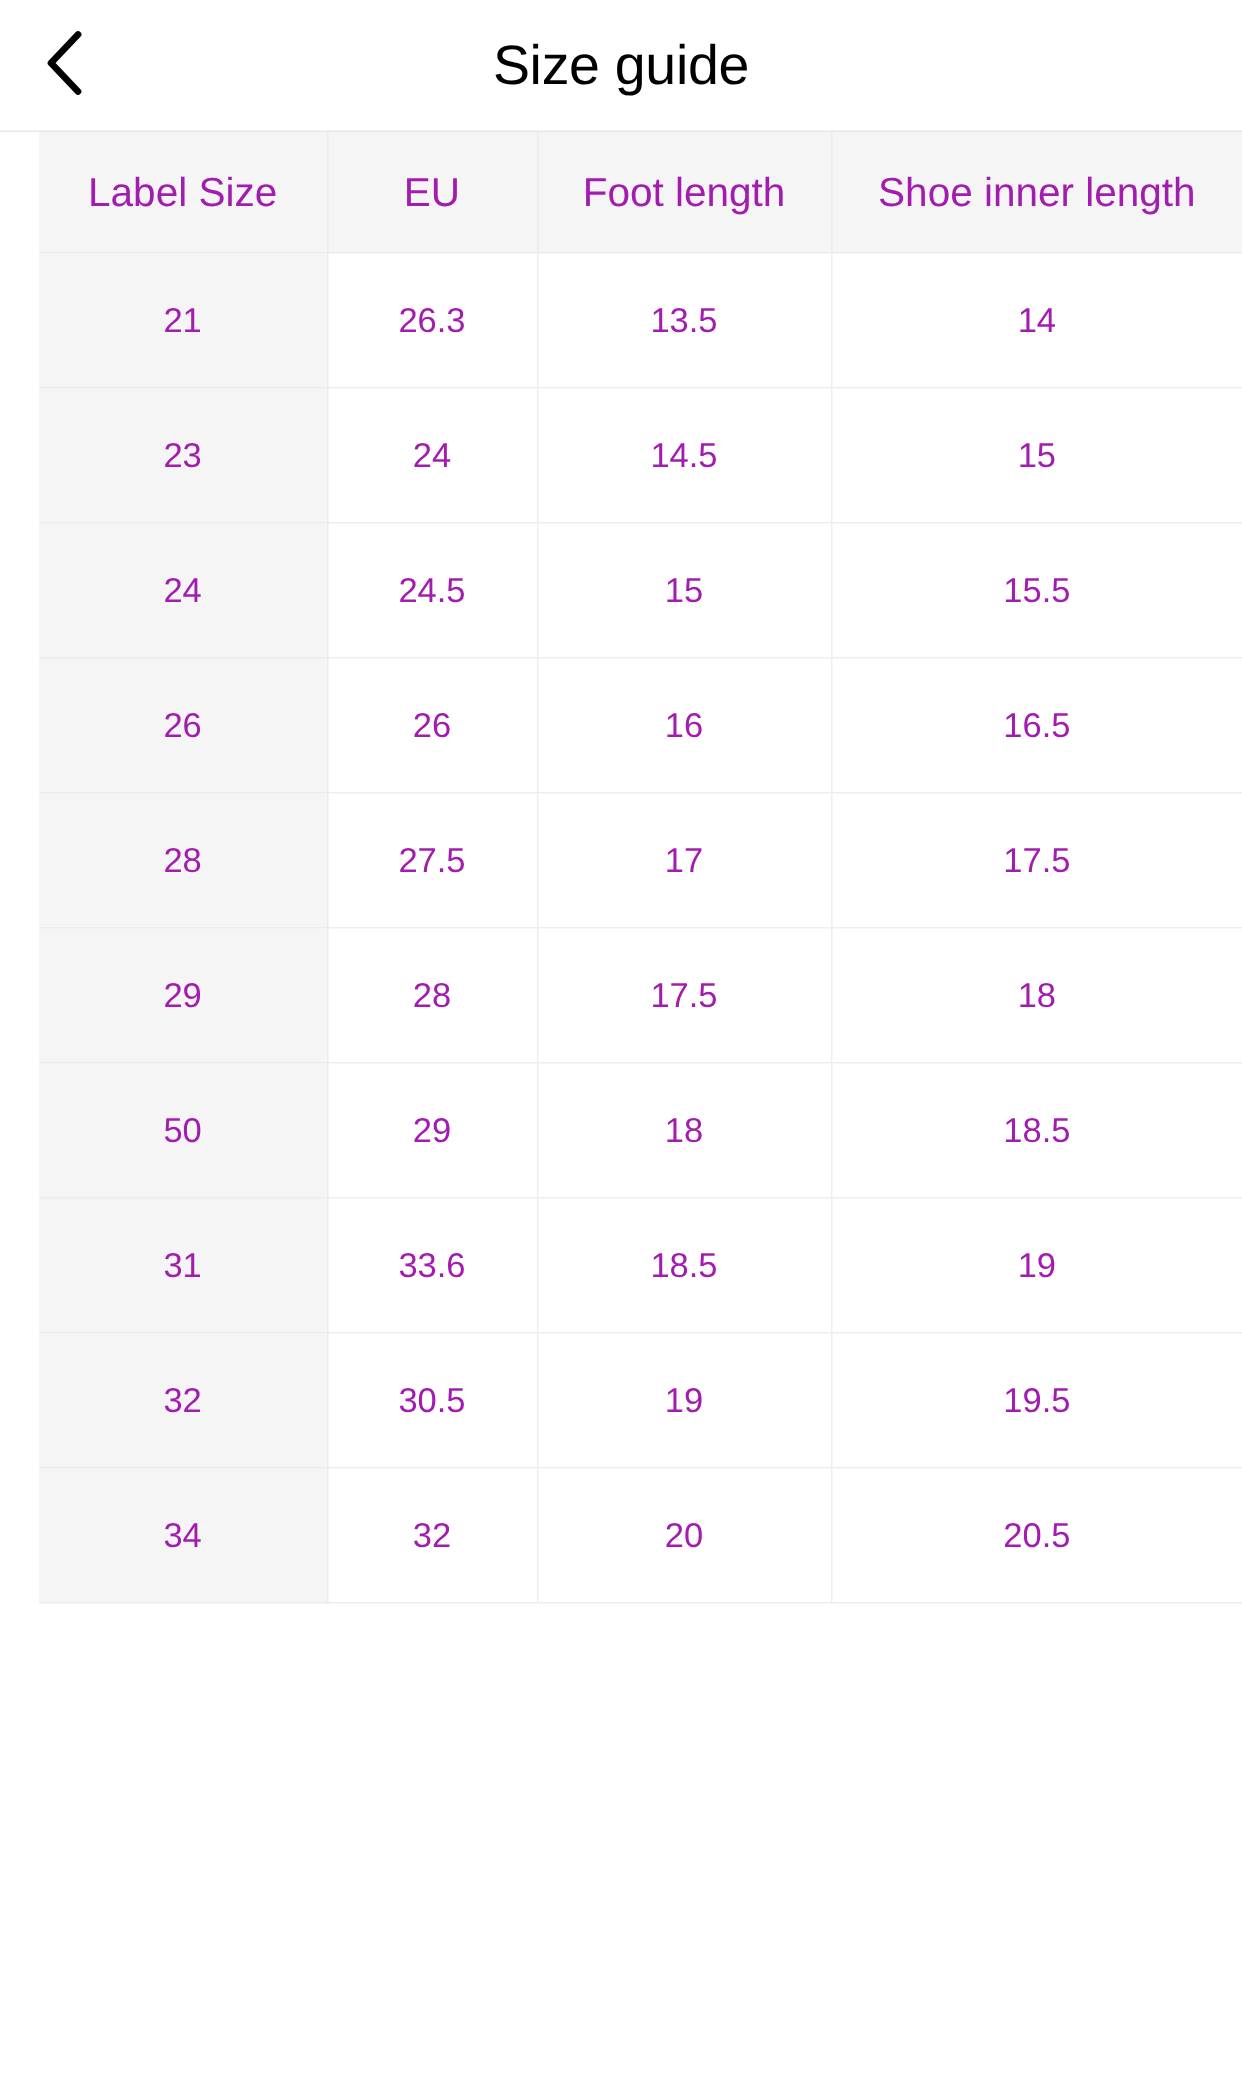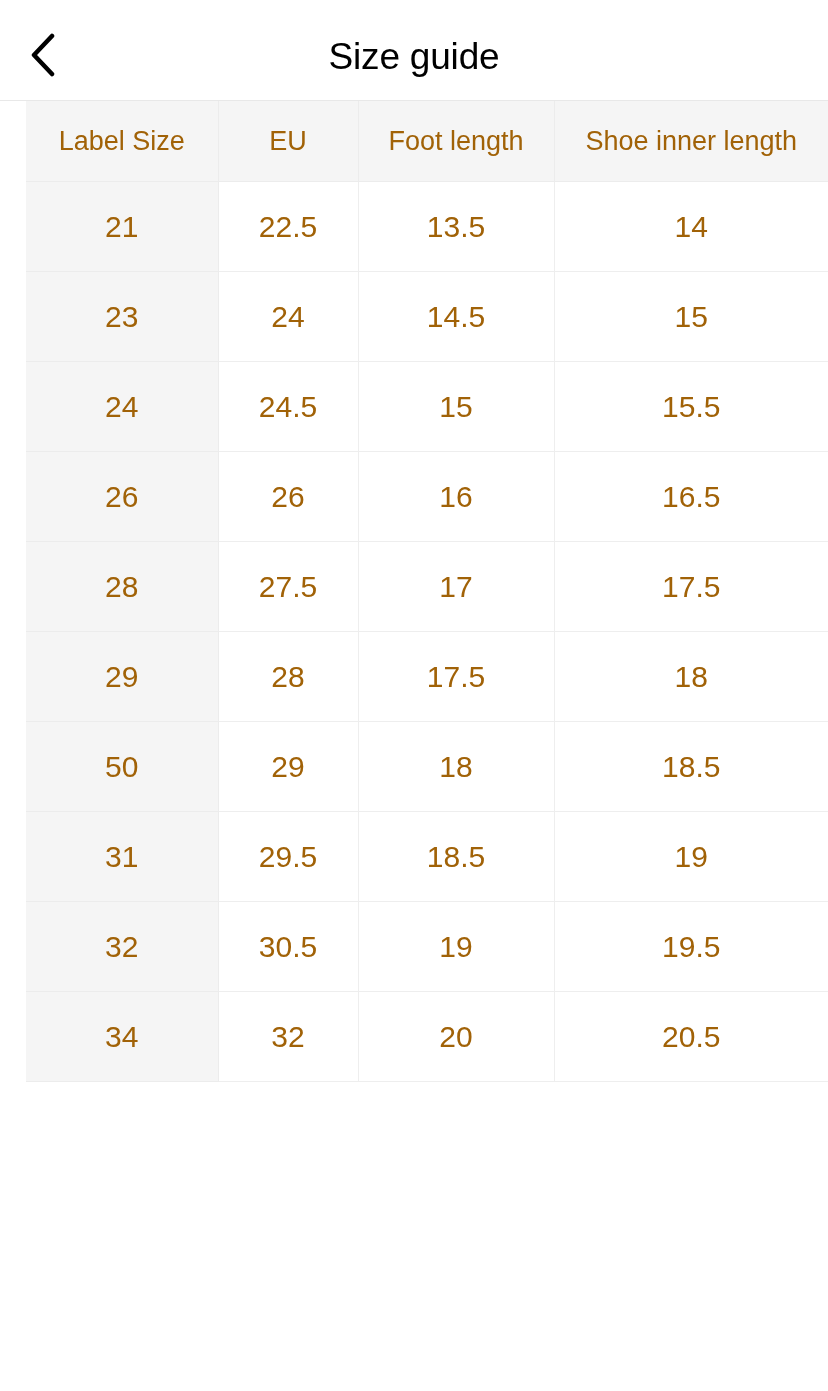--- a/index.html
+++ b/index.html
@@ -15,21 +15,20 @@
     -webkit-font-smoothing: antialiased;
   }
 
   
   .navbar {
     position: relative;
     height: 88px;
     background: #ffffff;
     border-bottom: 1px solid #e8e8e8;
     box-sizing: border-box;
-    margin-top: 13px;
   }
   .back-button {
     position: absolute;
     left: 12px;
     top: 8px;
     width: 62px;
     height: 68px;
     display: flex;
     align-items: center;
     justify-content: center;
@@ -71,40 +70,40 @@
   .size-table col.c1 { width: 140px; }
   .size-table col.c2 { width: 196px; }
   .size-table col.c3 { width: 274px; }
 
   .size-table th,
   .size-table td {
     padding: 0;
     margin: 0;
     text-align: center;
     vertical-align: middle;
-    color: #a16207;
+    color: #a21caf;
     font-weight: 400;
   }
 
   
   .size-table thead th {
     height: 80px;
     background: #f5f5f5;
     font-size: 27px;
     border-right: 1px solid #ececec;
     border-bottom: 1px solid #ececec;
   }
   .size-table thead th:last-child {
     border-right: none;
   }
 
   
   .size-table tbody td {
     height: 89px;
-    font-size: 30px;
+    font-size: 23px;
     background: #ffffff;
     border-right: 1px solid #eeeeee;
     border-bottom: 1px solid #eeeeee;
   }
   .size-table tbody td:last-child {
     border-right: none;
   }
   .size-table tbody td.label-cell {
     background: #f5f5f5;
     border-right: 1px solid #ececec;
@@ -137,21 +136,21 @@
       <tr>
         <th>Label Size</th>
         <th>EU</th>
         <th>Foot length</th>
         <th>Shoe inner length</th>
       </tr>
     </thead>
     <tbody>
         <tr>
           <td class="label-cell">21</td>
-          <td>22.5</td>
+          <td>26.3</td>
           <td>13.5</td>
           <td>14</td>
         </tr>
         <tr>
           <td class="label-cell">23</td>
           <td>24</td>
           <td>14.5</td>
           <td>15</td>
         </tr>
         <tr>
@@ -179,21 +178,21 @@
           <td>18</td>
         </tr>
         <tr>
           <td class="label-cell">50</td>
           <td>29</td>
           <td>18</td>
           <td>18.5</td>
         </tr>
         <tr>
           <td class="label-cell">31</td>
-          <td>29.5</td>
+          <td>33.6</td>
           <td>18.5</td>
           <td>19</td>
         </tr>
         <tr>
           <td class="label-cell">32</td>
           <td>30.5</td>
           <td>19</td>
           <td>19.5</td>
         </tr>
         <tr>

